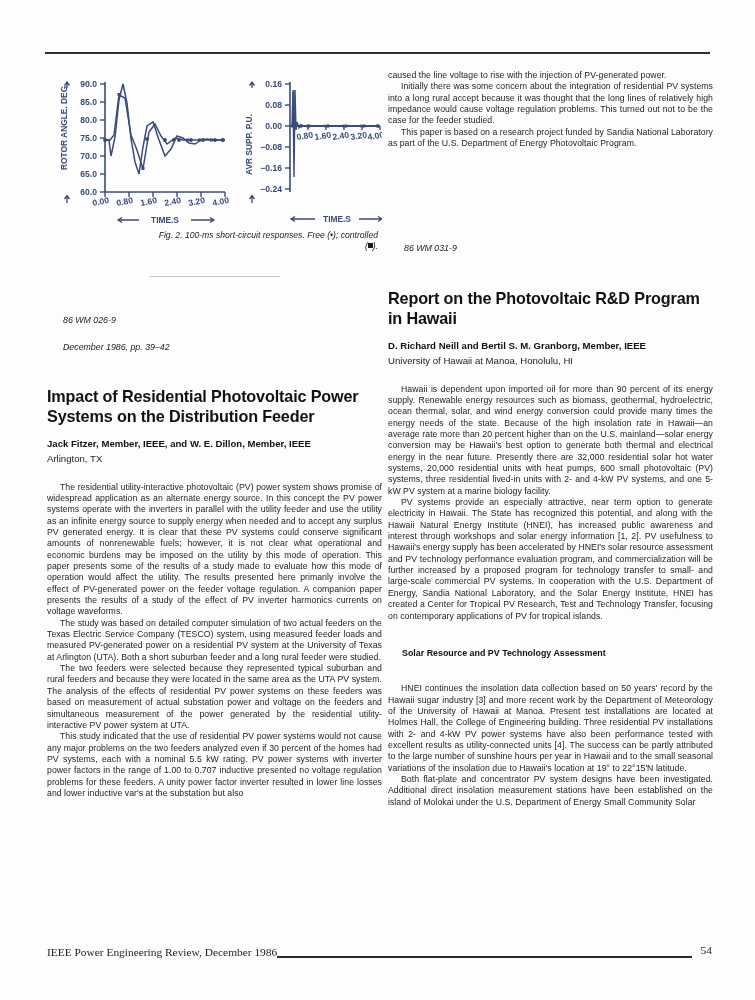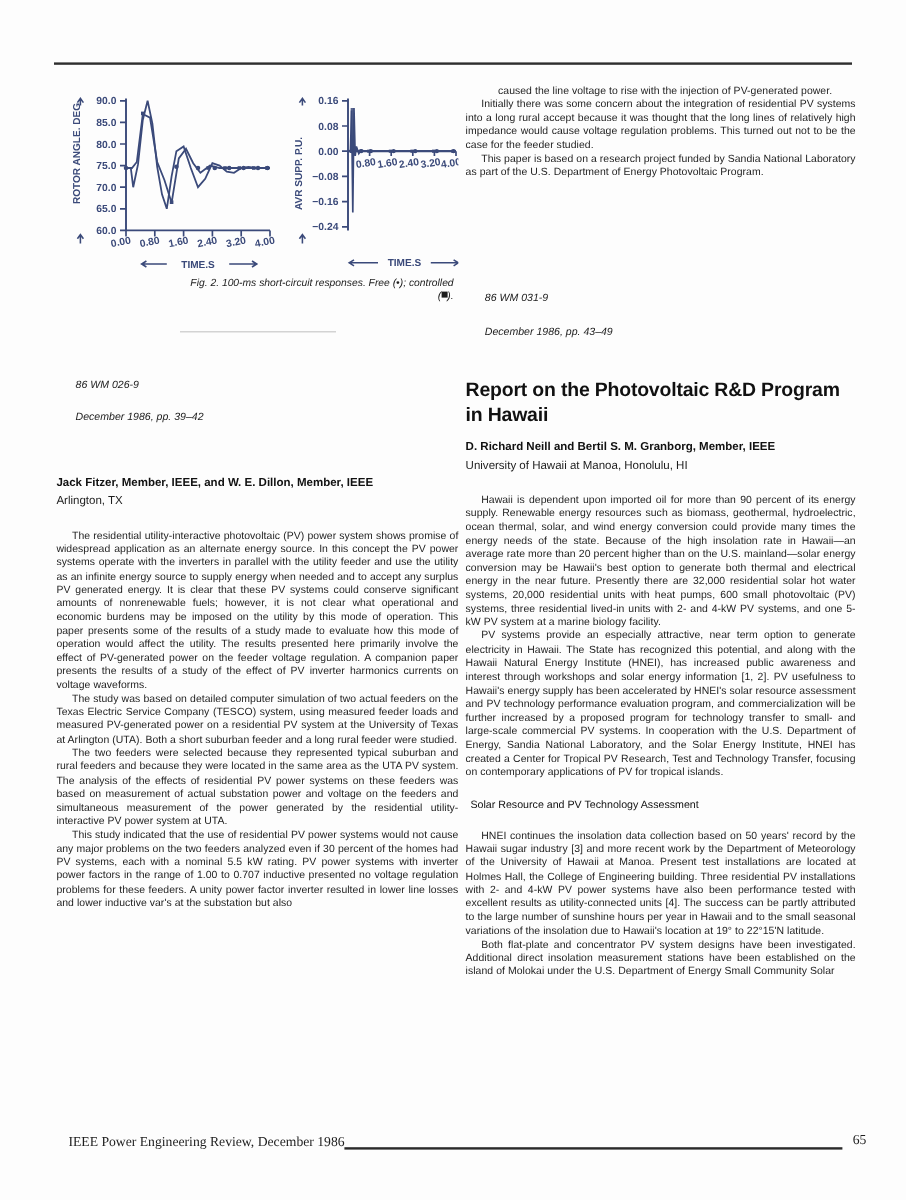--- a/index.html
+++ b/index.html
@@ -51,21 +51,21 @@
   .body-par {
     font-size: 8.7px;
     line-height: 11.35px;
     text-align: justify;
     text-indent: 13px;
     margin: 0;
     letter-spacing: 0.05px;
     color: #1d1d1d;
     hyphens: manual;
   }
-  .body-par.no-indent { text-indent: 0; margin-left: 27px; }
+  .body-par.no-indent { text-indent: 0; }
 
   
   .figure-block {
     position: relative;
     width: 335px;
     height: 180px;
   }
   .charts {
     position: relative;
     width: 335px;
@@ -117,30 +117,30 @@
     color: #111;
   }
   .art-affil {
     font-size: 9.6px;
     line-height: 12.4px;
     margin: 0;
     color: #1d1d1d;
   }
   .sec-head {
     font-size: 8.9px;
-    font-weight: normal;
+    font-weight: bold;
     line-height: 11.5px;
-    margin: 4px;
+    margin: 14px;
     color: #111;
   }
 
   
   .footer {
     position: absolute;
-    left: 57px;
+    left: 47px;
     top: 946px;
     width: 665px;
     height: 16px;
   }
   .footer-text {
     position: absolute;
     left: 0; top: 0;
     font-family: "Liberation Serif", serif;
     font-size: 11.4px;
     color: #1d1d1d;
@@ -332,41 +332,41 @@
     </div>
 
     <div style="height:26px"></div>
     <div class="divider-short"></div>
     <div style="height:22px"></div>
 
     <p class="cite-line">86 WM 026-9</p>
     <p class="cite-line">December 1986, pp. 39–42</p>
 
     <div style="height:16px"></div>
+    <h1 class="art-title">Impact of Residential Photovoltaic Power Systems on the Distribution Feeder</h1>
     <div style="height:11px"></div>
     <p class="art-authors">Jack Fitzer, Member, IEEE, and W. E. Dillon, Member, IEEE</p>
     <div style="height:3px"></div>
     <p class="art-affil">Arlington, TX</p>
 
     <div style="height:16px"></div>
     <p class="body-par">The residential utility-interactive photovoltaic (PV) power system shows promise of widespread application as an alternate energy source. In this concept the PV power systems operate with the inverters in parallel with the utility feeder and use the utility as an infinite energy source to supply energy when needed and to accept any surplus PV generated energy. It is clear that these PV systems could conserve significant amounts of nonrenewable fuels; however, it is not clear what operational and economic burdens may be imposed on the utility by this mode of operation. This paper presents some of the results of a study made to evaluate how this mode of operation would affect the utility. The results presented here primarily involve the effect of PV-generated power on the feeder voltage regulation. A companion paper presents the results of a study of the effect of PV inverter harmonics currents on voltage waveforms.</p>
     <p class="body-par">The study was based on detailed computer simulation of two actual feeders on the Texas Electric Service Company (TESCO) system, using measured feeder loads and measured PV-generated power on a residential PV system at the University of Texas at Arlington (UTA). Both a short suburban feeder and a long rural feeder were studied.</p>
     <p class="body-par">The two feeders were selected because they represented typical suburban and rural feeders and because they were located in the same area as the UTA PV system. The analysis of the effects of residential PV power systems on these feeders was based on measurement of actual substation power and voltage on the feeders and simultaneous measurement of the power generated by the residential utility-interactive PV power system at UTA.</p>
     <p class="body-par">This study indicated that the use of residential PV power systems would not cause any major problems on the two feeders analyzed even if 30 percent of the homes had PV systems, each with a nominal 5.5 kW rating. PV power systems with inverter power factors in the range of 1.00 to 0.707 inductive presented no voltage regulation problems for these feeders. A unity power factor inverter resulted in lower line losses and lower inductive var's at the substation but also</p>
   </div>
 
   <div class="col-right">
     <p class="body-par no-indent">caused the line voltage to rise with the injection of PV-generated power.</p>
     <p class="body-par">Initially there was some concern about the integration of residential PV systems into a long rural accept because it was thought that the long lines of relatively high impedance would cause voltage regulation problems. This turned out not to be the case for the feeder studied.</p>
     <p class="body-par">This paper is based on a research project funded by Sandia National Laboratory as part of the U.S. Department of Energy Photovoltaic Program.</p>
 
     <div style="height:78px"></div>
 
     <p class="cite-line">86 WM 031-9</p>
-    <p class="cite-line">December 1986, pp. 43–49</p>
 
     <div style="height:17px"></div>
     <h1 class="art-title">Report on the Photovoltaic R&amp;D Program in Hawaii</h1>
     <div style="height:11px"></div>
     <p class="art-authors">D. Richard Neill and Bertil S. M. Granborg, Member, IEEE</p>
     <div style="height:3px"></div>
     <p class="art-affil">University of Hawaii at Manoa, Honolulu, HI</p>
 
     <div style="height:16px"></div>
     <p class="body-par">Hawaii is dependent upon imported oil for more than 90 percent of its energy supply. Renewable energy resources such as biomass, geothermal, hydroelectric, ocean thermal, solar, and wind energy conversion could provide many times the energy needs of the state. Because of the high insolation rate in Hawaii—an average rate more than 20 percent higher than on the U.S. mainland—solar energy conversion may be Hawaii's best option to generate both thermal and electrical energy in the near future. Presently there are 32,000 residential solar hot water systems, 20,000 residential units with heat pumps, 600 small photovoltaic (PV) systems, three residential lived-in units with 2- and 4-kW PV systems, and one 5-kW PV system at a marine biology facility.</p>
@@ -375,16 +375,16 @@
     <div style="height:12px"></div>
     <h2 class="sec-head">Solar Resource and PV Technology Assessment</h2>
     <div style="height:10px"></div>
     <p class="body-par">HNEI continues the insolation data collection based on 50 years' record by the Hawaii sugar industry [3] and more recent work by the Department of Meteorology of the University of Hawaii at Manoa. Present test installations are located at Holmes Hall, the College of Engineering building. Three residential PV installations with 2- and 4-kW PV power systems have also been performance tested with excellent results as utility-connected units [4]. The success can be partly attributed to the large number of sunshine hours per year in Hawaii and to the small seasonal variations of the insolation due to Hawaii's location at 19° to 22°15'N latitude.</p>
     <p class="body-par">Both flat-plate and concentrator PV system designs have been investigated. Additional direct insolation measurement stations have been established on the island of Molokai under the U.S. Department of Energy Small Community Solar</p>
   </div>
 
   <div class="footer">
     <span class="footer-text">IEEE Power Engineering Review, December 1986</span>
     <span class="footer-rule"></span>
-    <span class="footer-page">65</span>
+    <span class="footer-page">54</span>
   </div>
 
 </div>
 
 </body></html>

